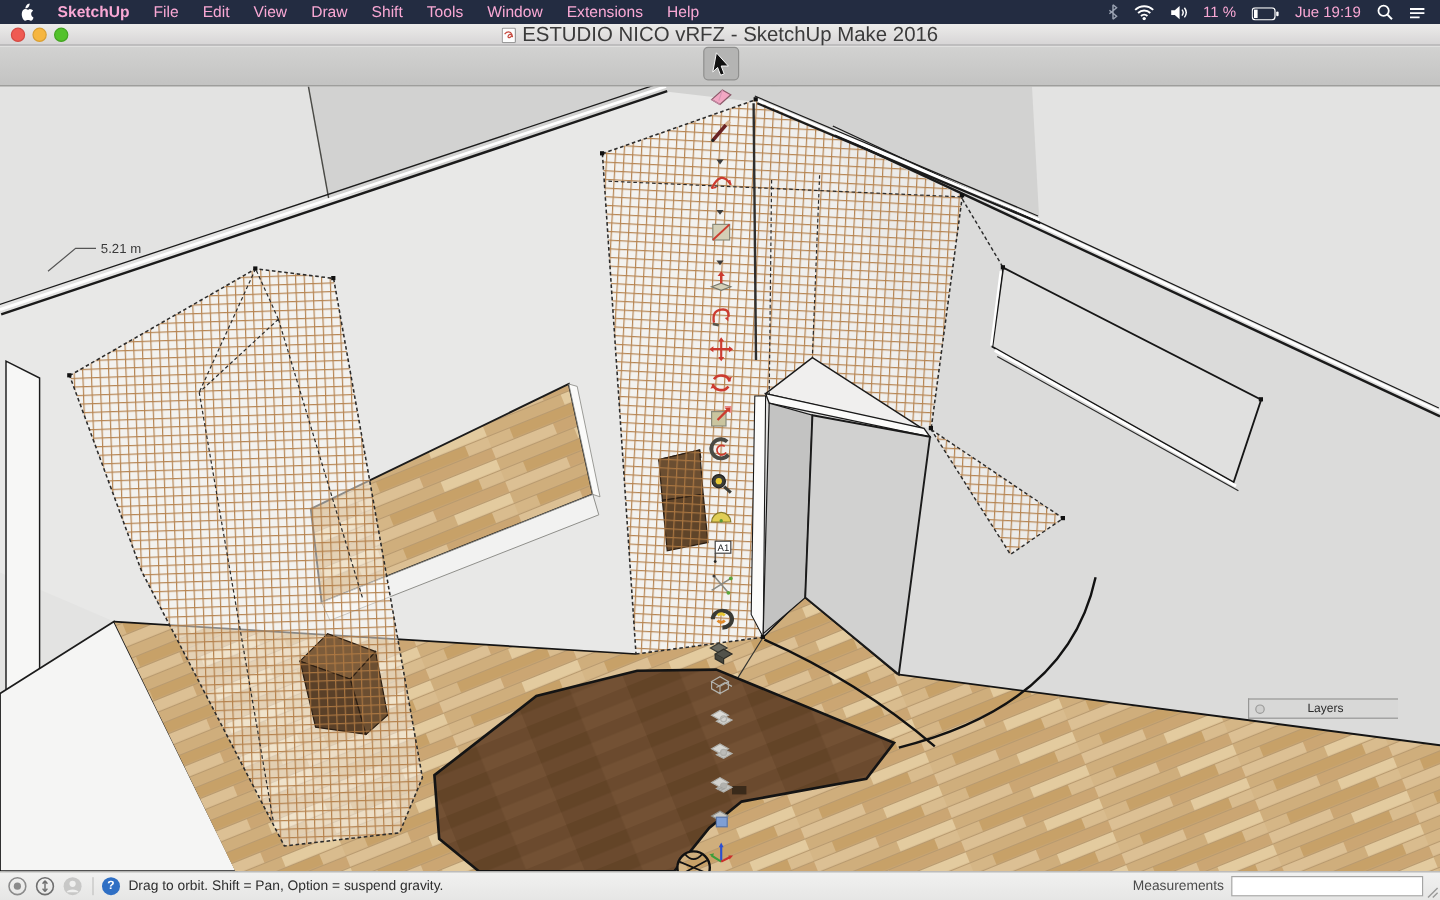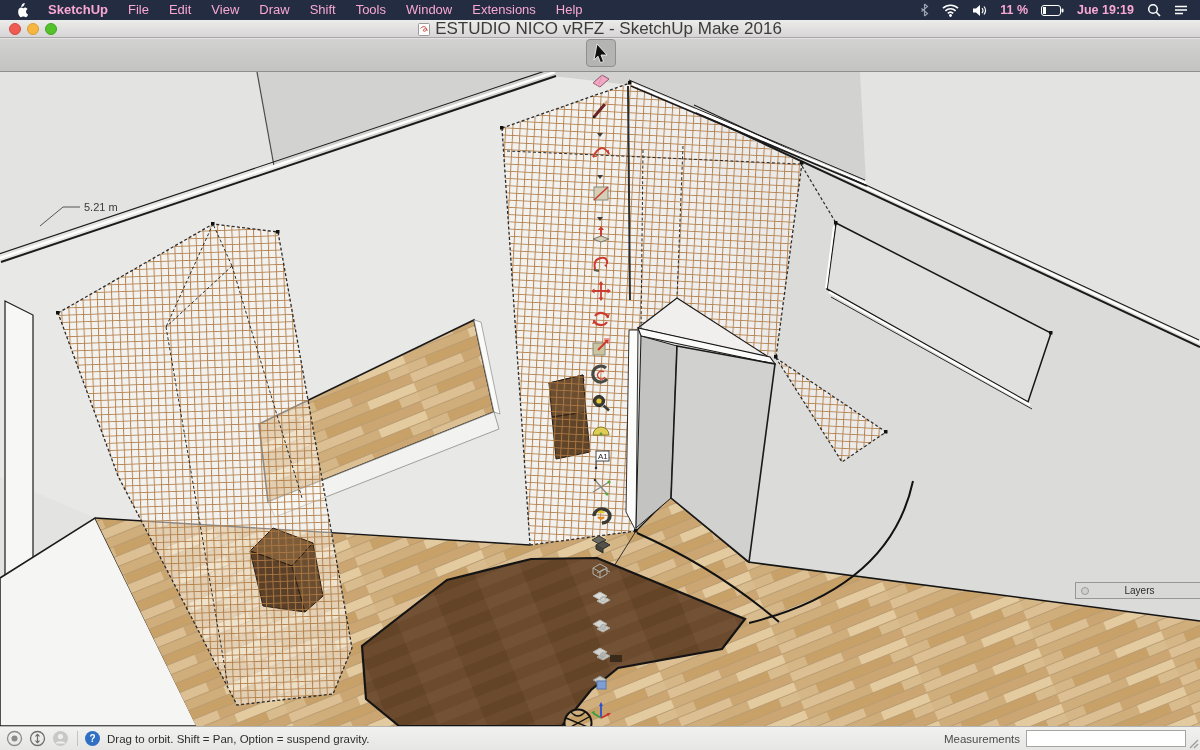--- a/index.html
+++ b/index.html
@@ -8,21 +8,21 @@
   #screen { position:relative; width:1200px; height:750px; }
 
   
   #menubar { position:absolute; top:0; left:0; width:1200px; height:20px;
              background:#232c41; display:flex; align-items:center; color:#f9a8d4;
              font-size:13px; z-index:50; }
   #menubar .apple { padding:0 10px 0 14px; display:flex; align-items:center; }
   #menubar .mitem { padding:0 10px; line-height:20px; }
   #menubar .mitem.app { font-weight:bold; }
   #menubar .spacer { flex:1; }
-  #menubar .right { display:flex; align-items:center; gap:13px; padding-right:12px;font-weight:bold; }
+  #menubar .right { display:flex; align-items:flex-end; gap:13px; padding-right:12px; }
   #menubar .right svg { display:block; }
   #menubar .stxt { font-size:12.5px; }
 
   
   #titlebar { position:absolute; top:20px; left:0; width:1200px; height:18px;
               background:linear-gradient(#ececea,#d7d5d6); border-bottom:1px solid #a8a6a7;
               z-index:49; }
   .tlight { position:absolute; top:3px; width:12px; height:12px; border-radius:50%; }
   #tl-close { left:9px;  background:#ef5b52; border:1px solid #d44a43; }
   #tl-min   { left:27px; background:#f6b63f; border:1px solid #d99f33; }
@@ -40,21 +40,21 @@
   .tool.active { background:#b4b4b3; border:1px solid #8f8f8e; border-radius:4px; }
   .tool svg { display:block; }
   .caret { width:0; height:0; border-left:3.5px solid transparent; border-right:3.5px solid transparent;
            border-top:4px solid #3c3c3c; margin:10px 6px 0 1px; flex:0 0 auto; }
   .tgap { width:8px; flex:0 0 auto; }
 
   
   #viewport { position:absolute; top:72px; left:0; width:1200px; height:654px; background:#e3e3e2; }
 
   
-  #layers { position:absolute; top:582px; left:1075px; width:125px; height:17px;
+  #layers { position:absolute; top:582px; left:1040px; width:125px; height:17px;
             background:#d8d8d7; border:1px solid #97979六; border:1px solid #979796; border-right:none;
             display:flex; align-items:center; font-size:10px; color:#2b2b2b; z-index:40; }
   #layers .lclose { width:8px; height:8px; border:1px solid #9b9b9a; border-radius:50%;
                     margin-left:5px; background:#cfcfce; }
   #layers .ltitle { flex:1; text-align:center; margin-right:10px; }
 
   
   #statusbar { position:absolute; bottom:0; left:0; width:1200px; height:24px;
                background:linear-gradient(#f1f1f0,#e6e6e5); border-top:1px solid #b3b3b2;
                display:flex; align-items:center; font-size:11.5px; color:#2e2e2e; z-index:50; }

